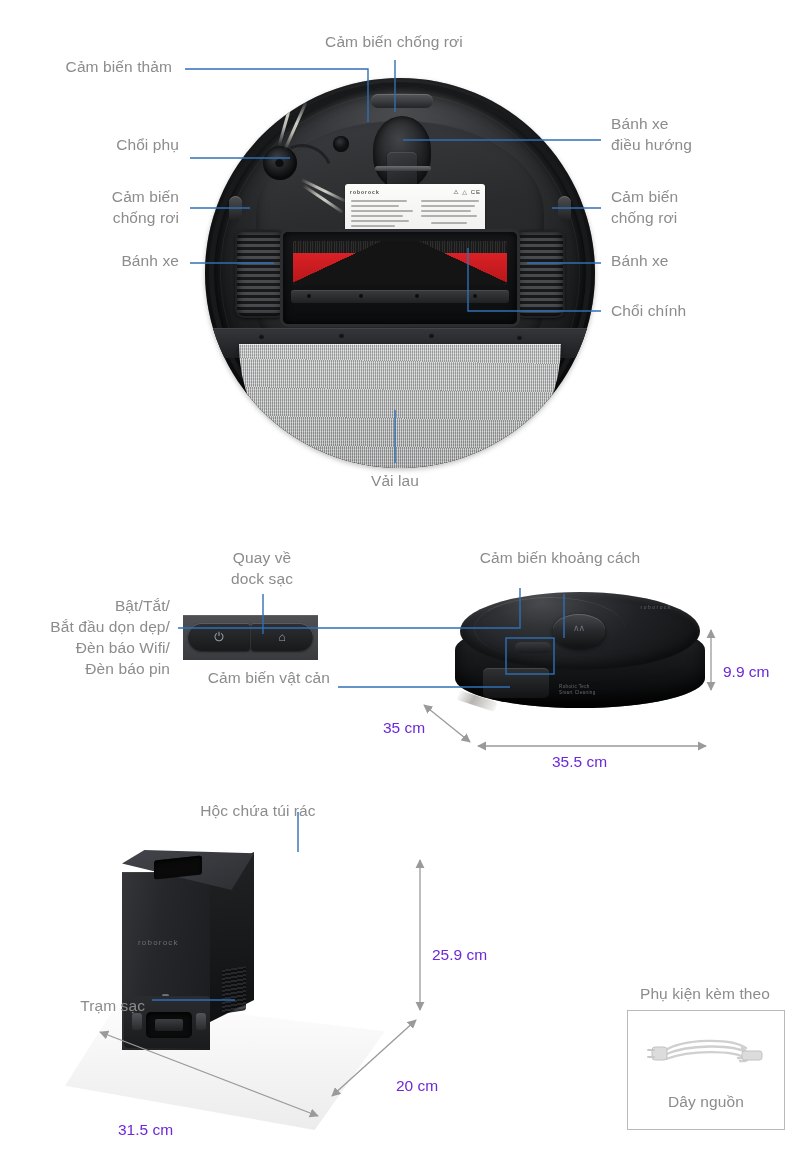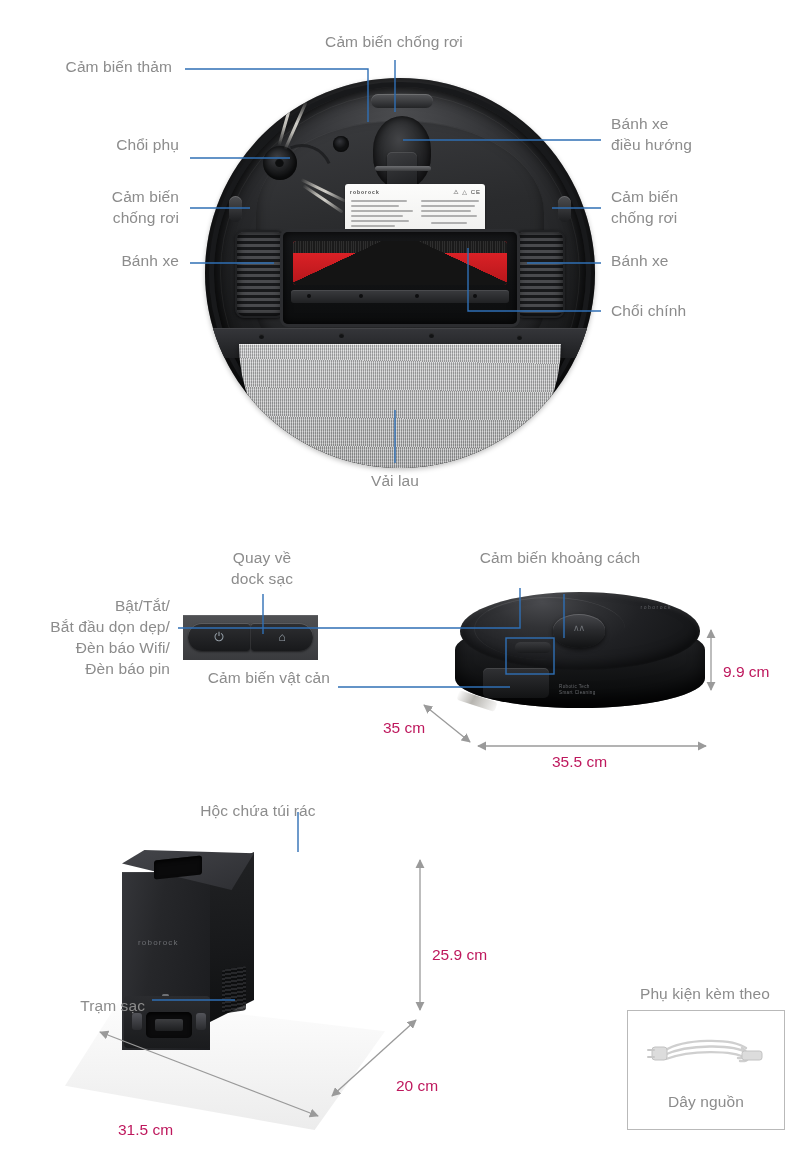--- a/index.html
+++ b/index.html
@@ -11,21 +11,21 @@
   }
   .stage{position:absolute;inset:0;width:800px;height:1154px;}
   .lbl{
     position:absolute;color:#8c8c8c;font-size:15.5px;line-height:21px;
     white-space:pre-line;letter-spacing:.1px;
   }
   .lbl.r{text-align:right;}
   .lbl.c{text-align:center;}
   .lbl.l{text-align:left;}
   .dim{
-    position:absolute;color:#be185d;font-size:15.5px;line-height:20px;
+    position:absolute;color:#6d28d9;font-size:15.5px;line-height:20px;
     white-space:nowrap;
   }
   svg.overlay{position:absolute;left:0;top:0;width:800px;height:1154px;overflow:visible;pointer-events:none;}
   .ln{stroke:#2f6fb5;stroke-width:1.4;fill:none;}
   .box{stroke:#2f6fb5;stroke-width:1.4;fill:none;}
   .arw{stroke:#9a9a9a;stroke-width:1.3;fill:none;}
   .arwhead{fill:#9a9a9a;}
 
   
   #sec1{position:absolute;left:0;top:0;width:800px;height:520px;}

